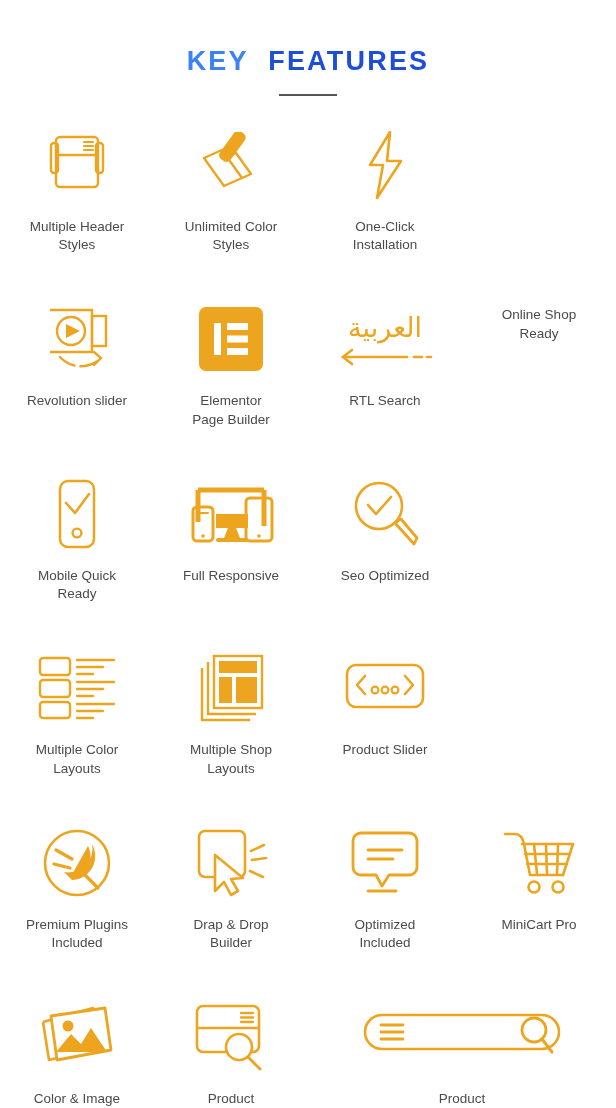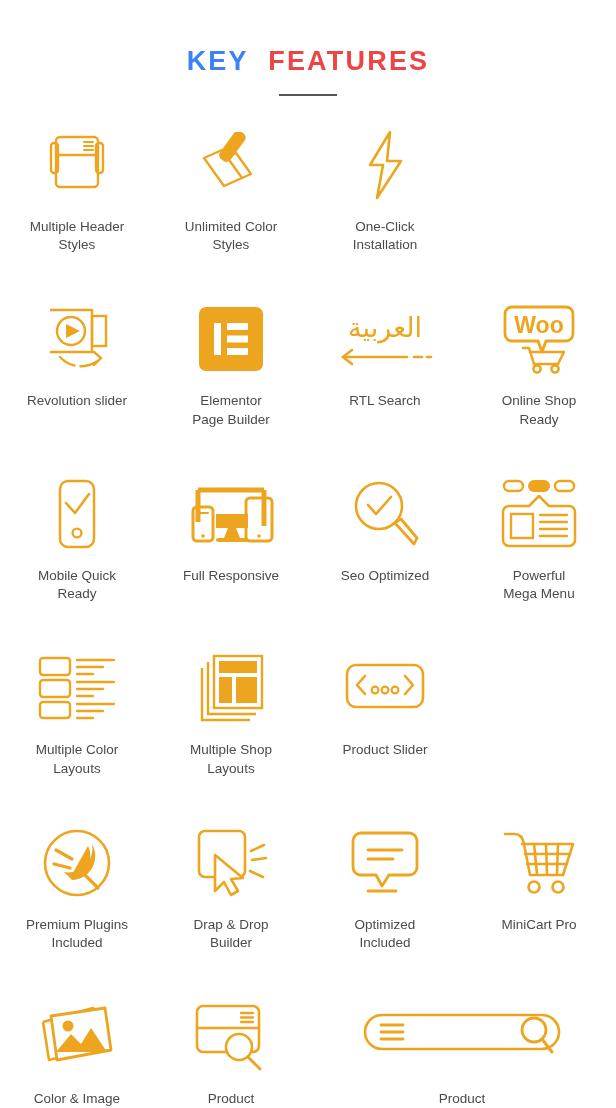--- a/index.html
+++ b/index.html
@@ -17,21 +17,21 @@
     text-align:center;
     padding-top:46px;
   }
   .heading h1{
     margin:0;
     font-size:27px;
     font-weight:bold;
     letter-spacing:2.2px;
   }
   .kw-dark{color:#3b82f6;}
-  .kw-accent{color:#ef4444;}
+  .kw-accent{color:#1d4ed8;}
   .divider{
     width:58px;height:0;
     border-top:2px solid #555555;
     margin:17px auto 0 auto;
   }
 
   
   .grid{
     margin-top:26px;
     display:flex;
@@ -167,33 +167,20 @@
             <line x1="77" y1="50" x2="85" y2="50"></line>
             <line x1="90" y1="50" x2="94" y2="50"></line>
             <path d="M15 43 L6 50 L15 57"></path>
           </g>
         </svg>
       </div>
       <div class="cap">RTL Search</div>
     </div>
 
     <div class="cell">
-      <div class="icon-wrap">
-        <svg width="74" height="72" viewBox="0 0 74 72">
-          <path d="M10 4 H64 a7 7 0 0 1 7 7 V31 a7 7 0 0 1 -7 7 H44 L40 49 L36 38 H10
-                   a7 7 0 0 1 -7 -7 V11 a7 7 0 0 1 7 -7 Z" fill="none" stroke="#eda520" stroke-width="2.8" stroke-linejoin="round"></path>
-          <text x="37" y="30" text-anchor="middle" font-family="Liberation Sans, sans-serif" font-size="23" font-weight="bold" fill="#eda520">Woo</text>
-          <g fill="none" stroke="#eda520" stroke-width="2.5" stroke-linecap="round" stroke-linejoin="round">
-            <path d="M21 45 H27 L32 61 H56"></path>
-            <path d="M28 49 H62 L56 61"></path>
-            <circle cx="35" cy="66" r="3.6"></circle>
-            <circle cx="53" cy="66" r="3.6"></circle>
-          </g>
-        </svg>
-      </div>
       <div class="cap">Online Shop
 Ready</div>
     </div>
 
     <div class="row-gap"></div>
 
     <div class="cell">
       <div class="icon-wrap">
         <svg width="46" height="72" viewBox="0 0 46 72">
           <rect x="6" y="3" width="34" height="66" rx="8" fill="none" stroke="#eda520" stroke-width="2.5"></rect>
@@ -230,40 +217,20 @@
           <path d="M19 27 L27 36 L42 19" fill="none" stroke="#eda520" stroke-width="2.6" stroke-linecap="round" stroke-linejoin="round"></path>
           <path d="M46 45 L65 66" fill="none" stroke="#eda520" stroke-width="2.8" stroke-linecap="round"></path>
           <path d="M52 41 L68 60" fill="none" stroke="#eda520" stroke-width="2.8" stroke-linecap="round"></path>
           <path d="M46 45 L52 41" fill="none" stroke="#eda520" stroke-width="2.6"></path>
           <path d="M65 66 L68 60" fill="none" stroke="#eda520" stroke-width="2.6"></path>
         </svg>
       </div>
       <div class="cap">Seo Optimized</div>
     </div>
 
-    <div class="cell">
-      <div class="icon-wrap">
-        <svg width="76" height="72" viewBox="0 0 76 72">
-          <rect x="3" y="3" width="19" height="10" rx="5" fill="none" stroke="#eda520" stroke-width="2.4"></rect>
-          <rect x="27" y="2" width="22" height="12" rx="6" fill="#eda520"></rect>
-          <rect x="54" y="3" width="19" height="10" rx="5" fill="none" stroke="#eda520" stroke-width="2.4"></rect>
-          <path d="M8 28 H28 L38 18 L48 28 H68 a6 6 0 0 1 6 6 V62 a6 6 0 0 1 -6 6 H8
-                   a6 6 0 0 1 -6 -6 V34 a6 6 0 0 1 6 -6 Z" fill="none" stroke="#eda520" stroke-width="2.5" stroke-linejoin="round"></path>
-          <rect x="10" y="36" width="22" height="24" fill="none" stroke="#eda520" stroke-width="2.4"></rect>
-          <g stroke="#eda520" stroke-width="2.3" stroke-linecap="round">
-            <line x1="39" y1="37" x2="66" y2="37"></line>
-            <line x1="39" y1="44" x2="66" y2="44"></line>
-            <line x1="39" y1="51" x2="66" y2="51"></line>
-            <line x1="39" y1="58" x2="66" y2="58"></line>
-          </g>
-        </svg>
-      </div>
-      <div class="cap">Powerful
-Mega Menu</div>
-    </div>
 
     <div class="row-gap"></div>
 
     <div class="cell">
       <div class="icon-wrap">
         <svg width="80" height="66" viewBox="0 0 80 66">
           <g fill="none" stroke="#eda520" stroke-width="2.4">
             <rect x="3" y="3" width="30" height="17" rx="3"></rect>
             <rect x="3" y="25" width="30" height="17" rx="3"></rect>
             <rect x="3" y="47" width="30" height="16" rx="3"></rect>

